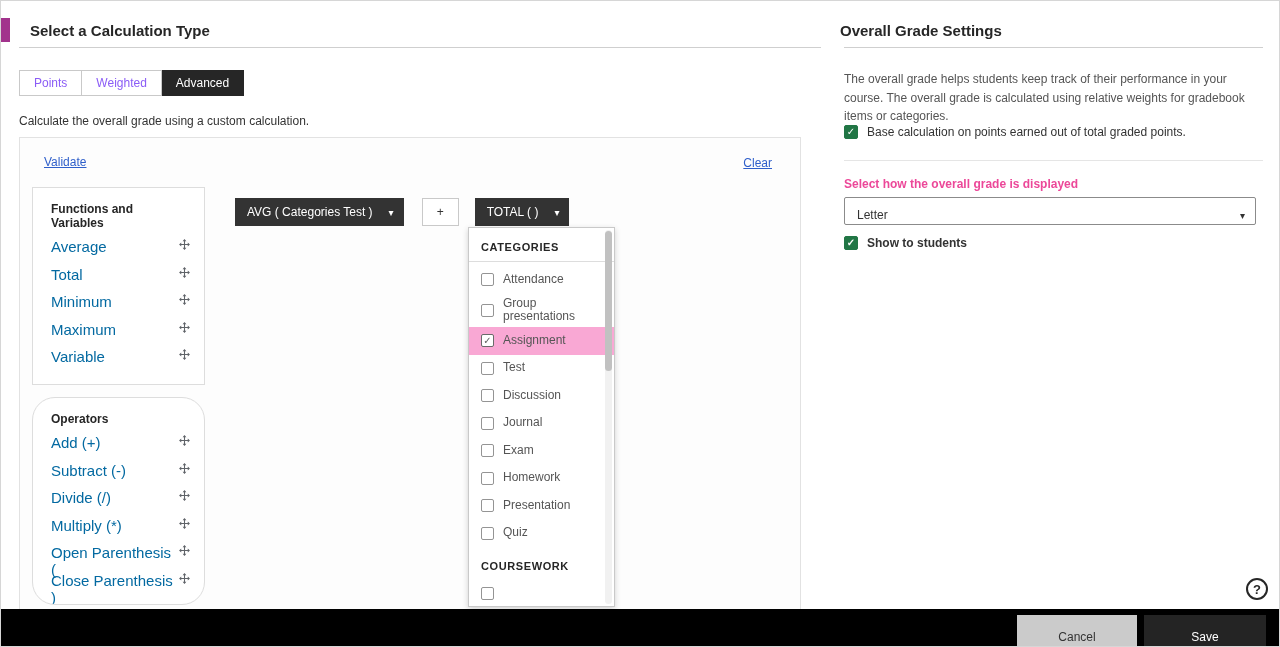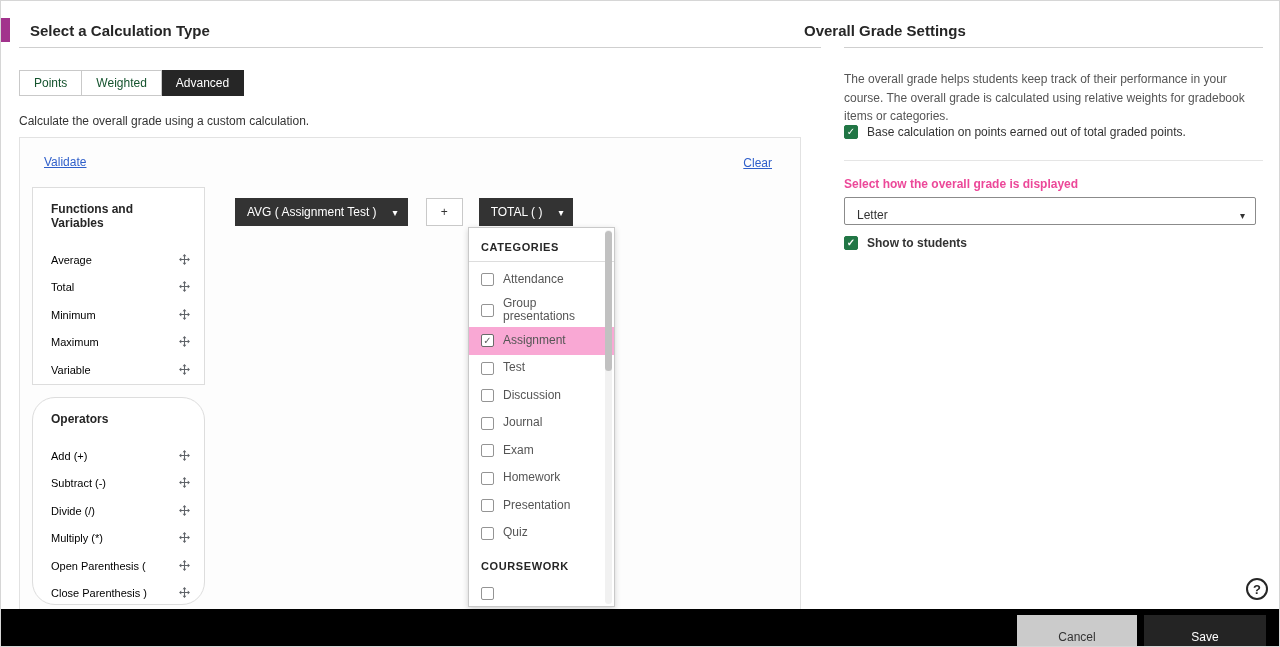--- a/index.html
+++ b/index.html
@@ -3,42 +3,42 @@
 <meta charset="utf-8">
 <style>
   * { margin:0; padding:0; box-sizing:border-box; }
   html,body { width:1280px; height:647px; }
   body { font-family:"Liberation Sans", sans-serif; background:#fff; color:#333; }
   .page { position:relative; width:1280px; height:647px; background:#fff; border:1px solid #d6d6d6; overflow:hidden; }
 
   .accent { position:absolute; left:0; top:17px; width:9px; height:24px; background:#a2338c; }
   .section-title { position:absolute; font-size:15px; font-weight:bold; color:#262626; }
   .lt { left:18px; top:21px;margin-left:11px; }
-  .rt { left:803px; top:21px;text-align:center; }
+  .rt { left:839px; top:21px;text-align:center; }
   .hdiv { position:absolute; height:1px; background:#cfcfcf; }
   .hdiv.hl { left:18px; width:802px; top:46px; }
   .hdiv.hr { left:843px; width:419px; top:46px; }
 
   
   .tabs { position:absolute; left:18px; top:69px; display:flex; }
-  .tab { font-family:inherit; font-size:12px; padding:0 14px; height:26px; background:#fff; border:1px solid #c9c9c9; color:#14532d; cursor:pointer; }
+  .tab { font-family:inherit; font-size:12px; padding:0 14px; height:26px; background:#fff; border:1px solid #c9c9c9; color:#8b5cf6; cursor:pointer; }
   .tab + .tab { border-left:none; }
   .tab.active { background:#262626; color:#fff; border-color:#262626; }
 
   .desc { position:absolute; left:18px; top:113px; font-size:12px; color:#333; }
 
   
   .calc-panel { position:absolute; left:18px; top:136px; width:782px; height:604px; border:1px solid #e2e2e2; background:#fdfdfd; }
   .link { position:absolute; font-size:12px; color:#2f5fca; text-decoration:underline; cursor:pointer; }
   .link.validate { left:24px; top:17px; }
   .link.clear { right:28px; top:18px; }
 
   .side-panel { position:absolute; left:12px; width:173px; background:#fff; border:1px solid #ddd; padding:14px 0 8px; }
   .side-panel h3 { font-size:12px; font-weight:bold; color:#262626; padding:0 18px 8px; }
-  .sp-item { display:flex; justify-content:space-between; align-items:flex-end; height:27.5px; padding:0 13px 0 18px; font-size:11px; color:#000000; }
+  .sp-item { display:flex; justify-content:space-between; align-items:flex-start; height:27.5px; padding:0 13px 0 18px; font-size:15px; color:#0369a1; }
   .move-icon { display:flex; cursor:grab; }
   .functions { top:49px; }
   .operators { top:259px; height:208px; overflow:hidden;border-radius:23px; }
 
   
   .chips { position:absolute; left:215px; top:60px; display:flex; align-items:center; }
   .chip { height:28px; display:flex; align-items:center; font-size:12px; }
   .chip.dark { background:#333; color:#fff; padding:0 10px 0 12px; cursor:pointer; }
   .chip .caret { margin-left:16px; font-size:10px; }
   .chip.light { background:#fff; border:1px solid #c9c9c9; color:#333; width:37px; justify-content:center; margin:0 16px 0 18px; cursor:pointer; }
@@ -191,21 +191,21 @@
         <span class="move-icon">
             <svg width="13" height="13" viewBox="0 0 24 24" fill="#5f6368">
               <path d="M12 2 L15.5 6 H13 V11 H18 V8.5 L22 12 L18 15.5 V13 H13 V18 H15.5 L12 22 L8.5 18 H11 V13 H6 V15.5 L2 12 L6 8.5 V11 H11 V6 H8.5 Z"></path>
             </svg>
           </span>
       </div>
     </div>
 
     <div class="chips">
       <div class="chip dark">
-        <span>AVG ( Assignment Test )</span>
+        <span>AVG ( Categories Test )</span>
         <span class="caret">▾</span>
       </div>
       <div class="chip light">
         <span>+</span>
       </div>
       <div class="chip dark">
         <span>TOTAL ( )</span>
         <span class="caret">▾</span>
       </div>
     </div>

